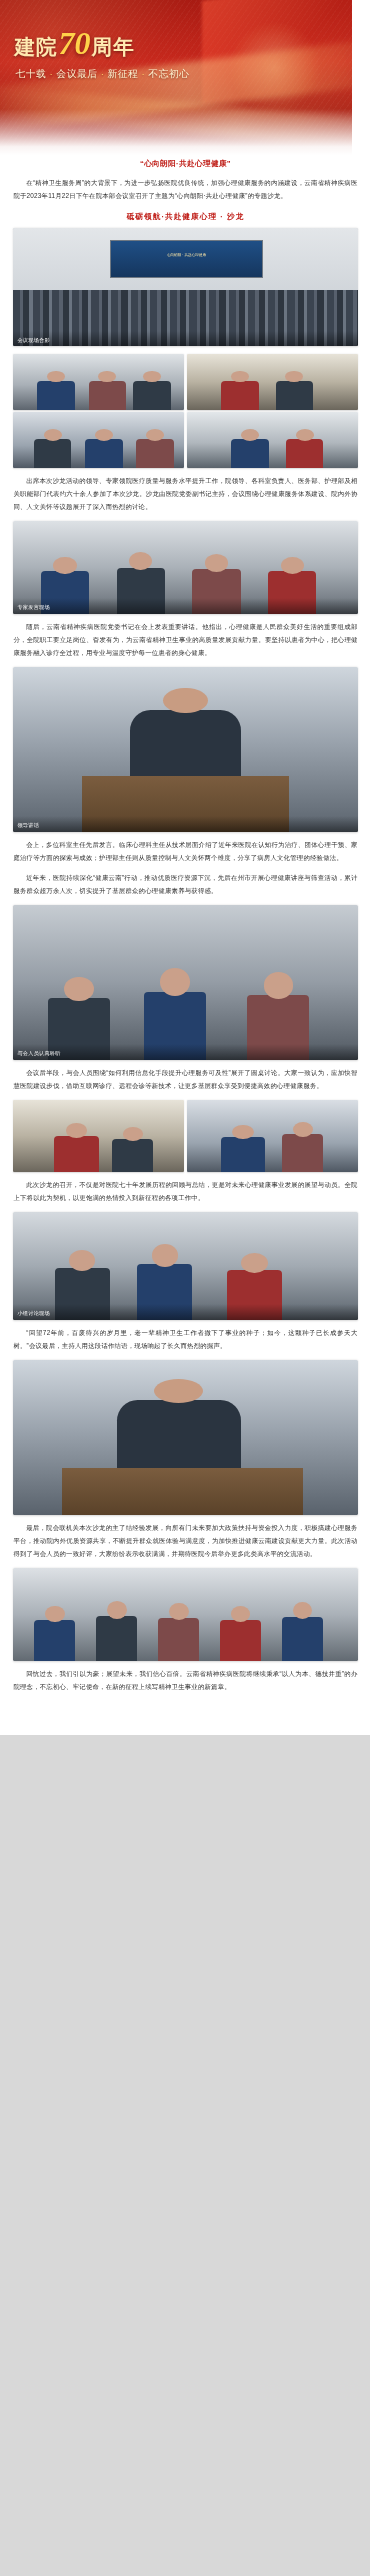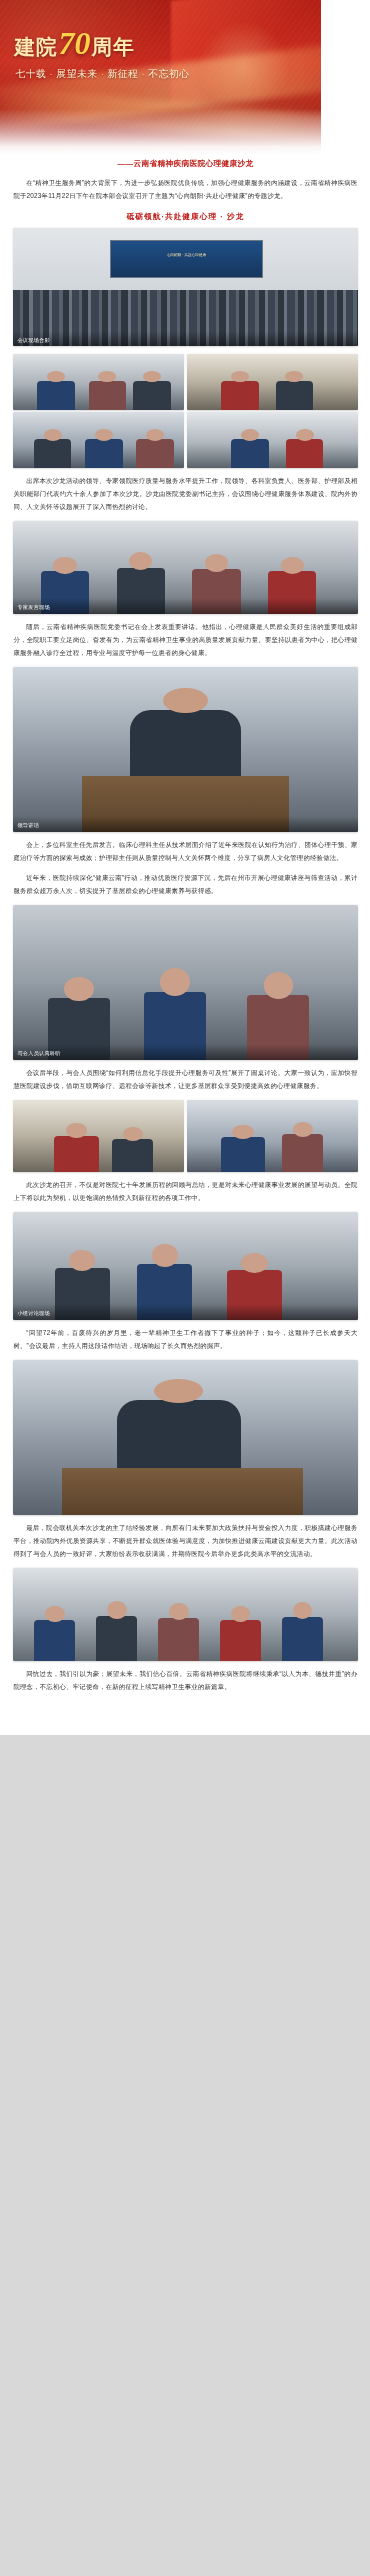--- a/index.html
+++ b/index.html
@@ -14,21 +14,21 @@
     width: 371px;
     margin: 0 auto;
     background: #ffffff;
     position: relative;
     overflow: hidden;
   }
 
   
   .banner {
     position: relative;
-    width: 321px;
+    width: 352px;
     height: 155px;
     background: linear-gradient(180deg, #a81a12 0%, #c42018 40%, #8e120c 100%);
     overflow: hidden;
   }
   .banner-texture {
     position: absolute;
     inset: 0;
     background:
       radial-gradient(circle at 15% 20%, rgba(255,190,120,0.18) 0%, rgba(255,190,120,0) 45%),
       radial-gradient(circle at 85% 75%, rgba(255,210,130,0.14) 0%, rgba(255,210,130,0) 50%),
@@ -305,30 +305,30 @@
     <div class="banner-flag"></div>
     <div class="banner-glow"></div>
     <div class="ribbon"></div>
     <div class="ribbon2"></div>
 
     <div class="banner-title">
       <span>建院</span><span class="num">70</span><span>周年</span>
     </div>
 
     <div class="banner-sub">
-      <span>七十载</span><span class="sep">·</span><span>展望未来</span><span class="sep">·</span><span>新征程</span><span class="sep">·</span><span>不忘初心</span>
+      <span>七十载</span><span class="sep">·</span><span>会议最后</span><span class="sep">·</span><span>新征程</span><span class="sep">·</span><span>不忘初心</span>
     </div>
 
     <div class="banner-bottom-fade"></div>
   </div>
 
   <div class="content">
 
     <div class="headline-box">
-      <div class="headline-2">——云南省精神疾病医院心理健康沙龙</div>
+      <div class="headline-1">“心向朗阳·共赴心理健康”</div>
     </div>
 
     <p class="para">在“精神卫生服务周”的大背景下，为进一步弘扬医院优良传统，加强心理健康服务的内涵建设，云南省精神疾病医院于2023年11月22日下午在院本部会议室召开了主题为“心向朗阳·共赴心理健康”的专题沙龙。</p>
 
     <div class="section-title">砥砺领航·共赴健康心理 · 沙龙</div>
 
     <div class="photo ph-group">
       <div class="wallband"></div>
       <div class="screen">
         <div class="stxt">心向朗阳 · 共赴心理健康</div>

